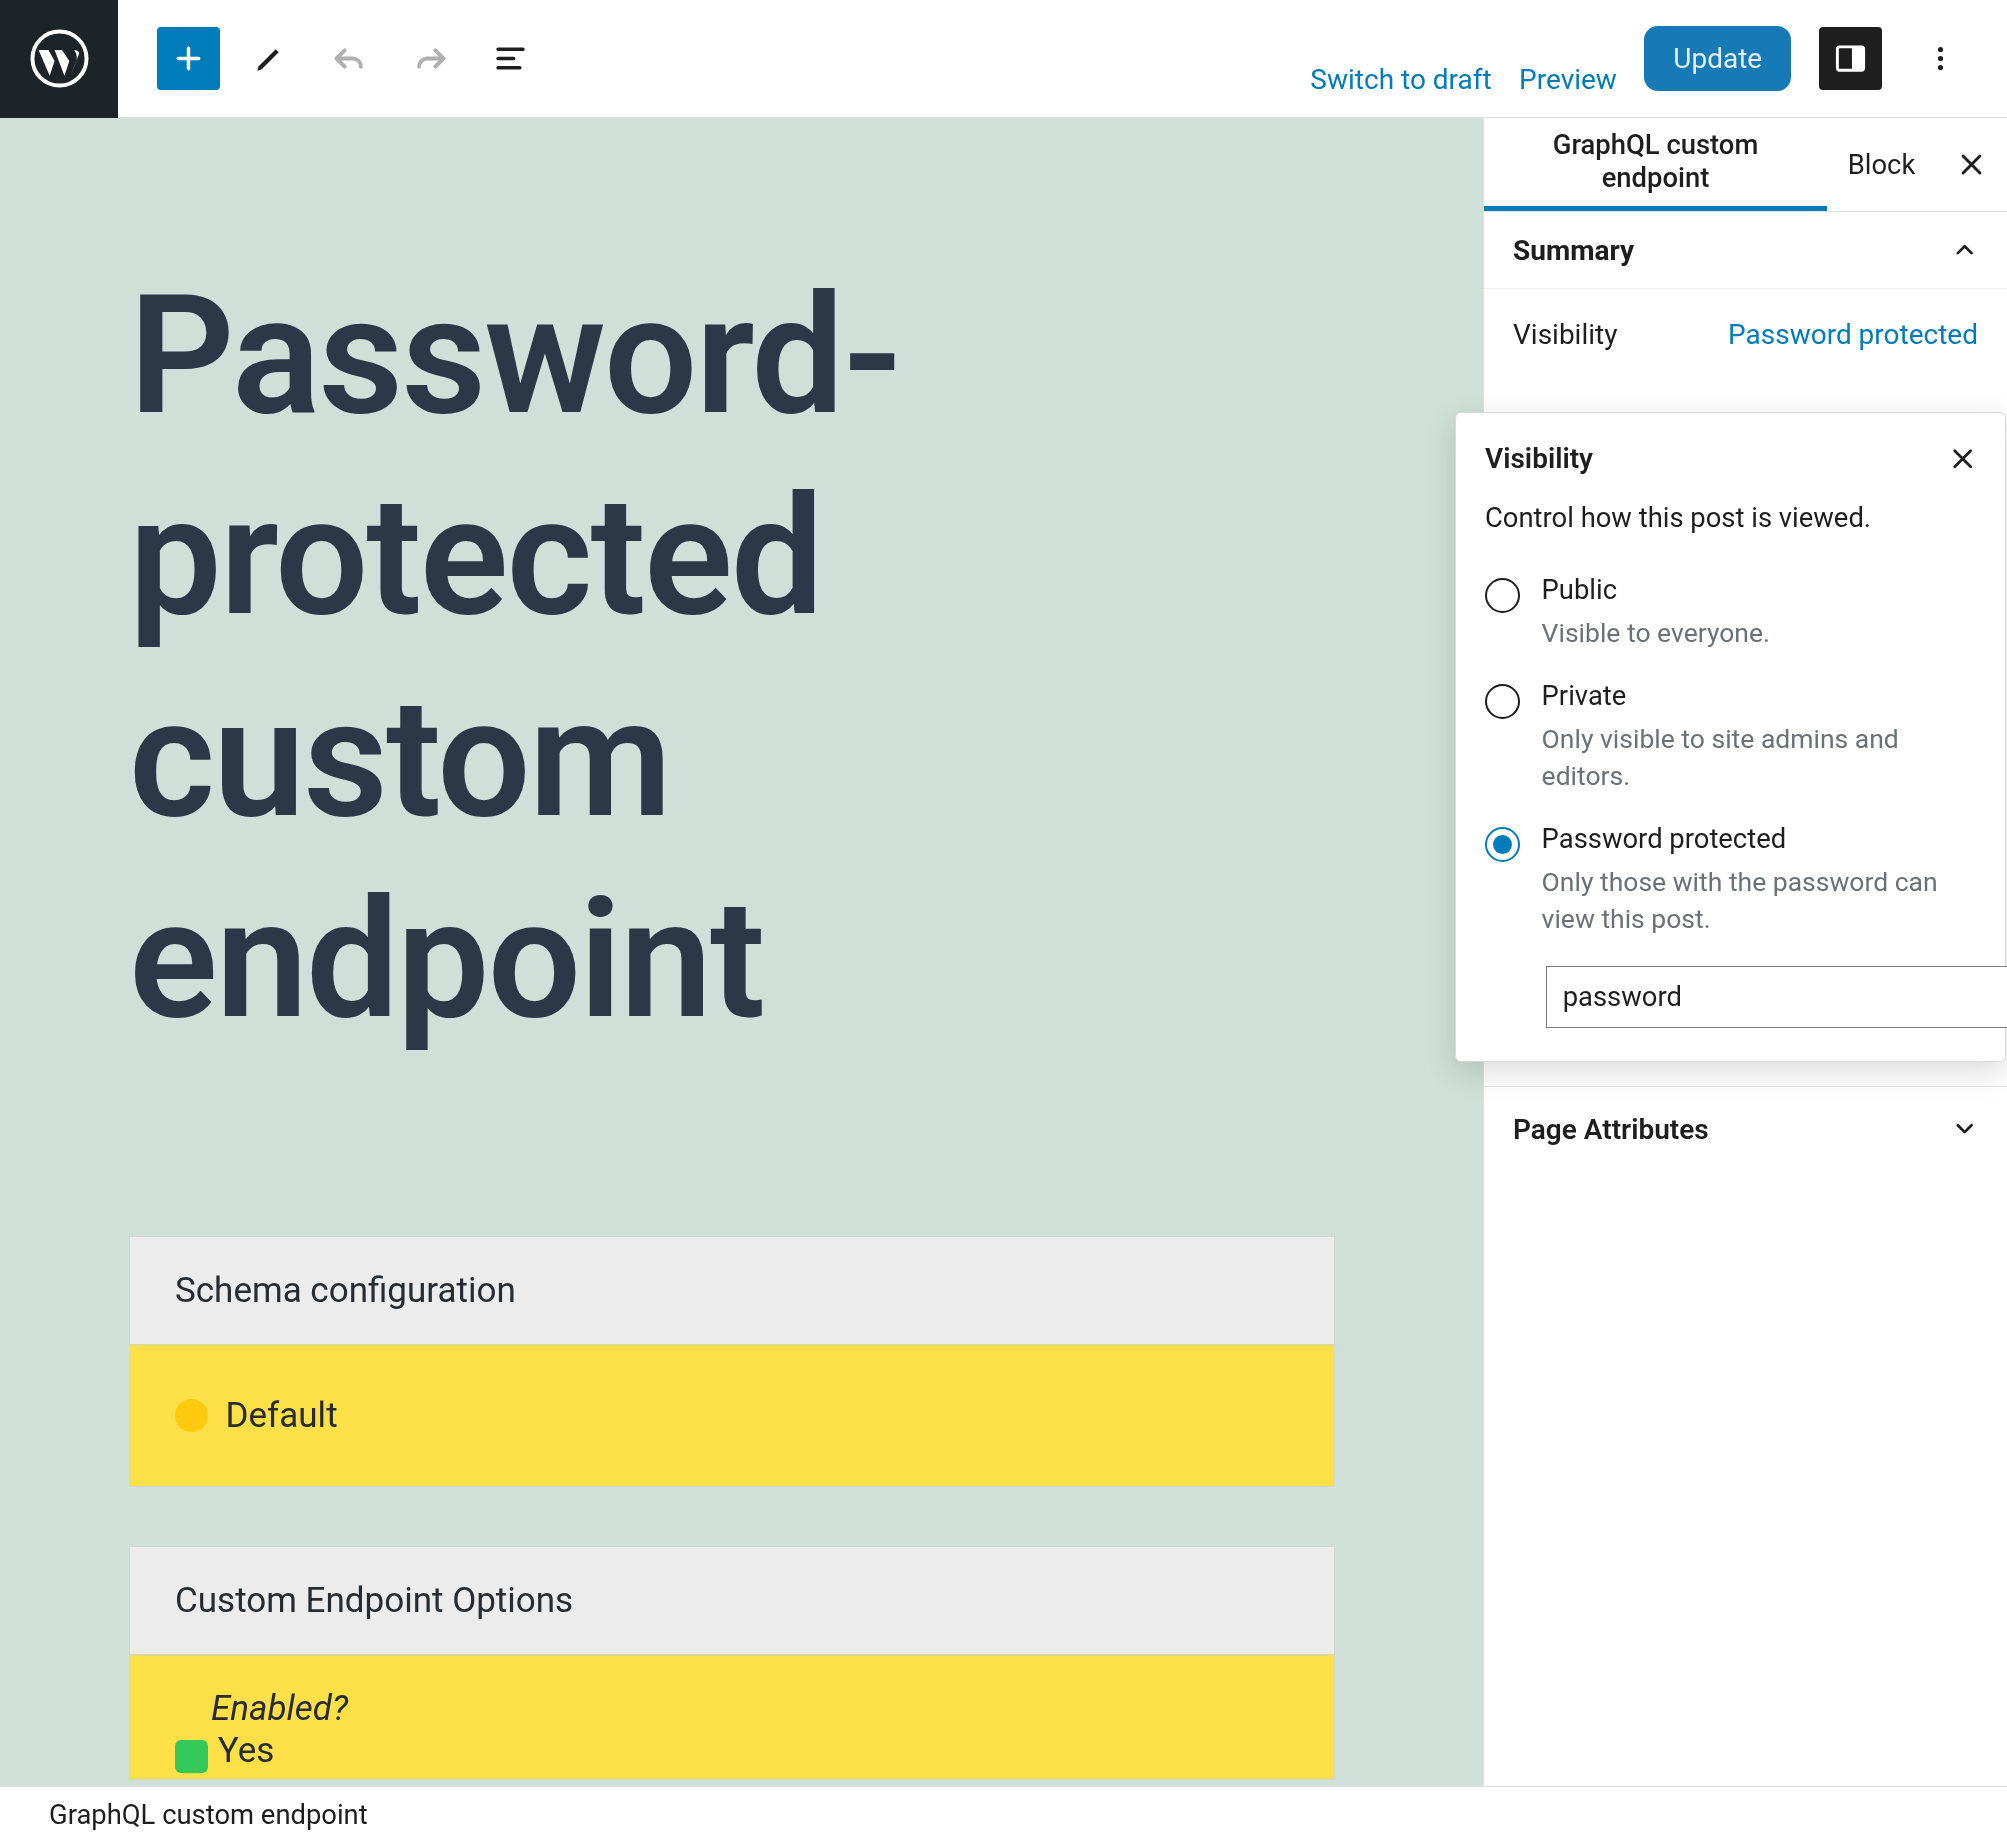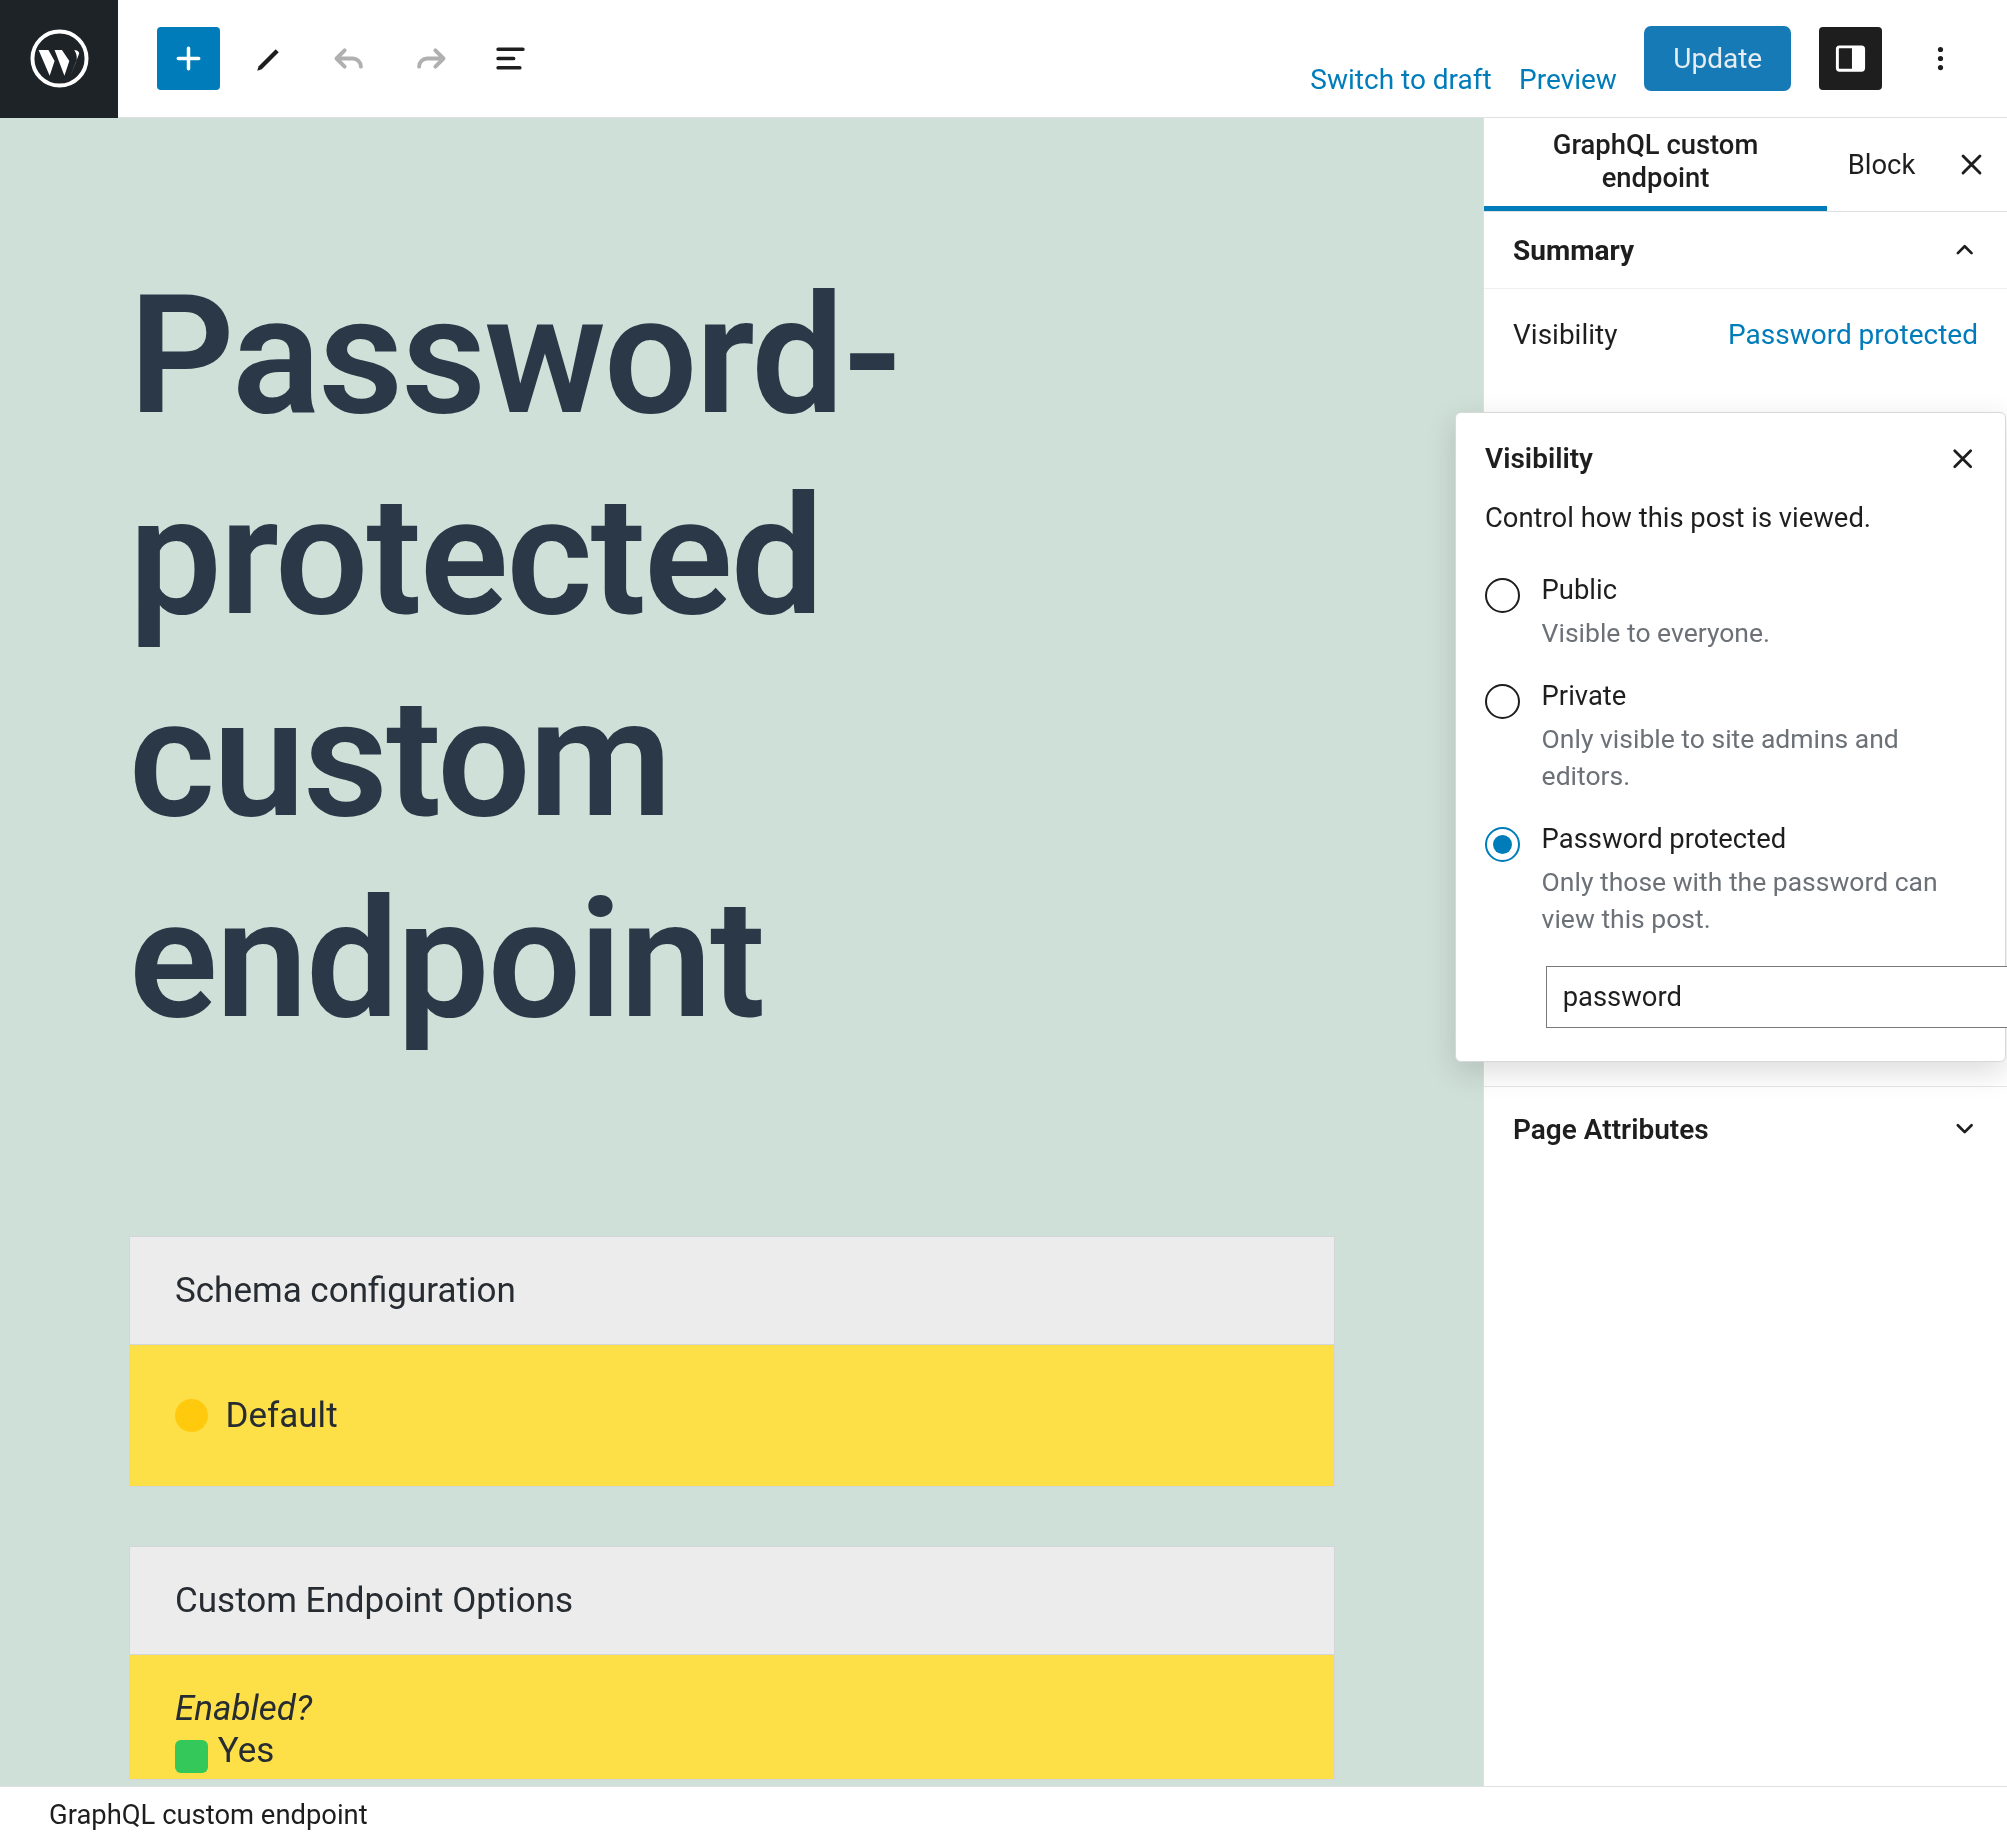--- a/index.html
+++ b/index.html
@@ -57,21 +57,21 @@
     color: #007cba;
     font-size: 28px;
     cursor: pointer;
     margin-top: 42px;
   }
   .btn-update {
     background: #157ab5;
     color: #e6edf2;
     font-size: 28px;
     padding: 15.7px 29px;
-    border-radius: 7px;
+    border-radius: 14px;
     cursor: pointer;
   }
   .btn-dark {
     width: 63px; height: 63px; background:#1e1e1e; border-radius:3.9px;
     display:flex; align-items:center; justify-content:center; cursor:pointer;
   }
   
   .main {
     display: flex;
     height: calc(100% - 118px - 57px);
@@ -105,21 +105,21 @@
   }
   .panel-body {
     padding: 50px 45px;
     font-size: 35px;
     color: #262c31;
     display:flex; align-items:center; gap:9.8px;
   }
   .panel-body-col {
     padding: 33px 45px 7.8px;
   }
-  .em { font-style: italic; font-size: 35px; color:#262c31; }
+  .em { font-style: italic; font-size: 35px; color:#262c31;margin-left:36px; }
   .dot-yellow { width:33px; height:33px; border-radius:50%; background:#ffc90e; display:inline-block; margin-right:7.8px; }
   .chk-green { width:33px; height:33px; border-radius:5.9px; background:#34c759; display:inline-block; margin-right:9.8px; position:relative; top:5.9px;}
   .yes-row { margin-top:1px; font-size:35px; display:flex; align-items:center; color:#262c31; }
 
   
   .sidebar {
     width: 524px;
     border-left: 1px solid #e0e0e0;
     background: #fff;
     position: relative;

